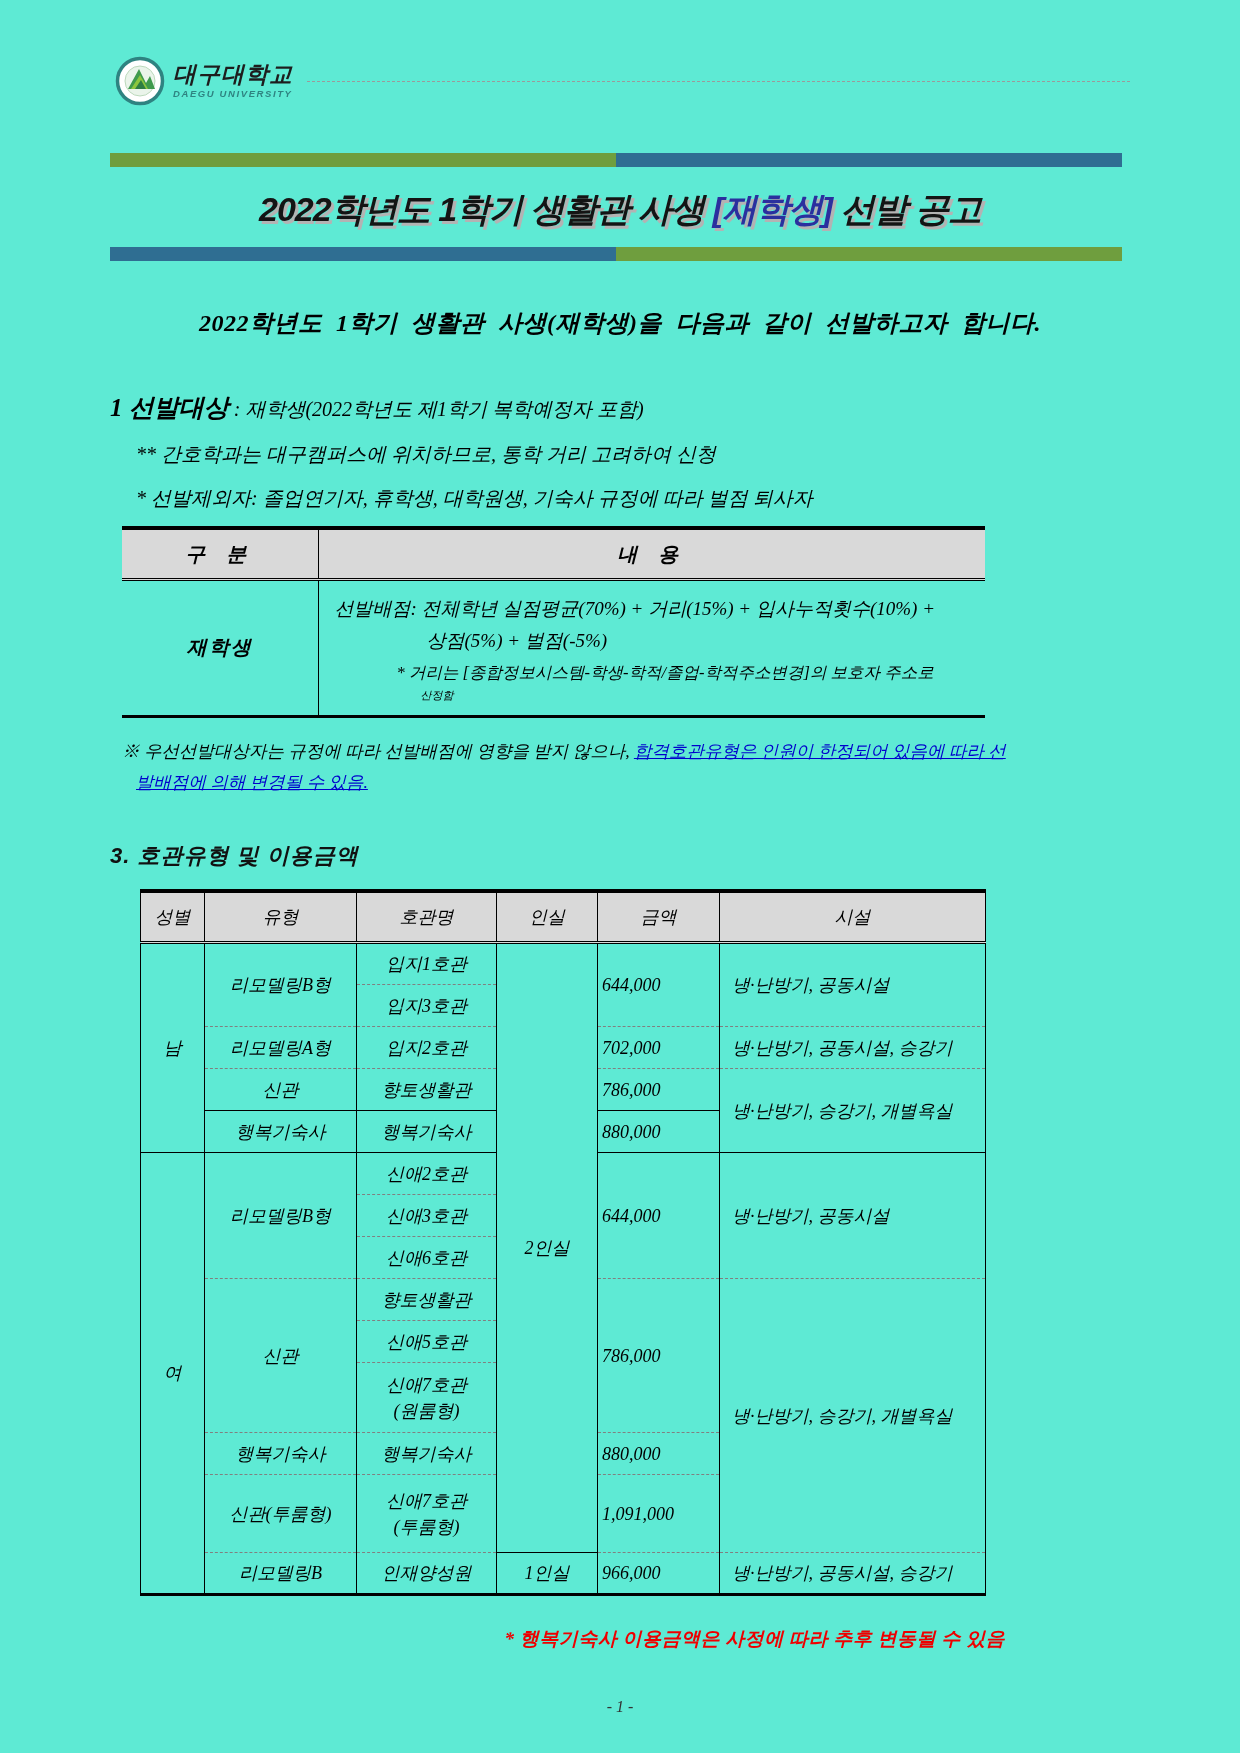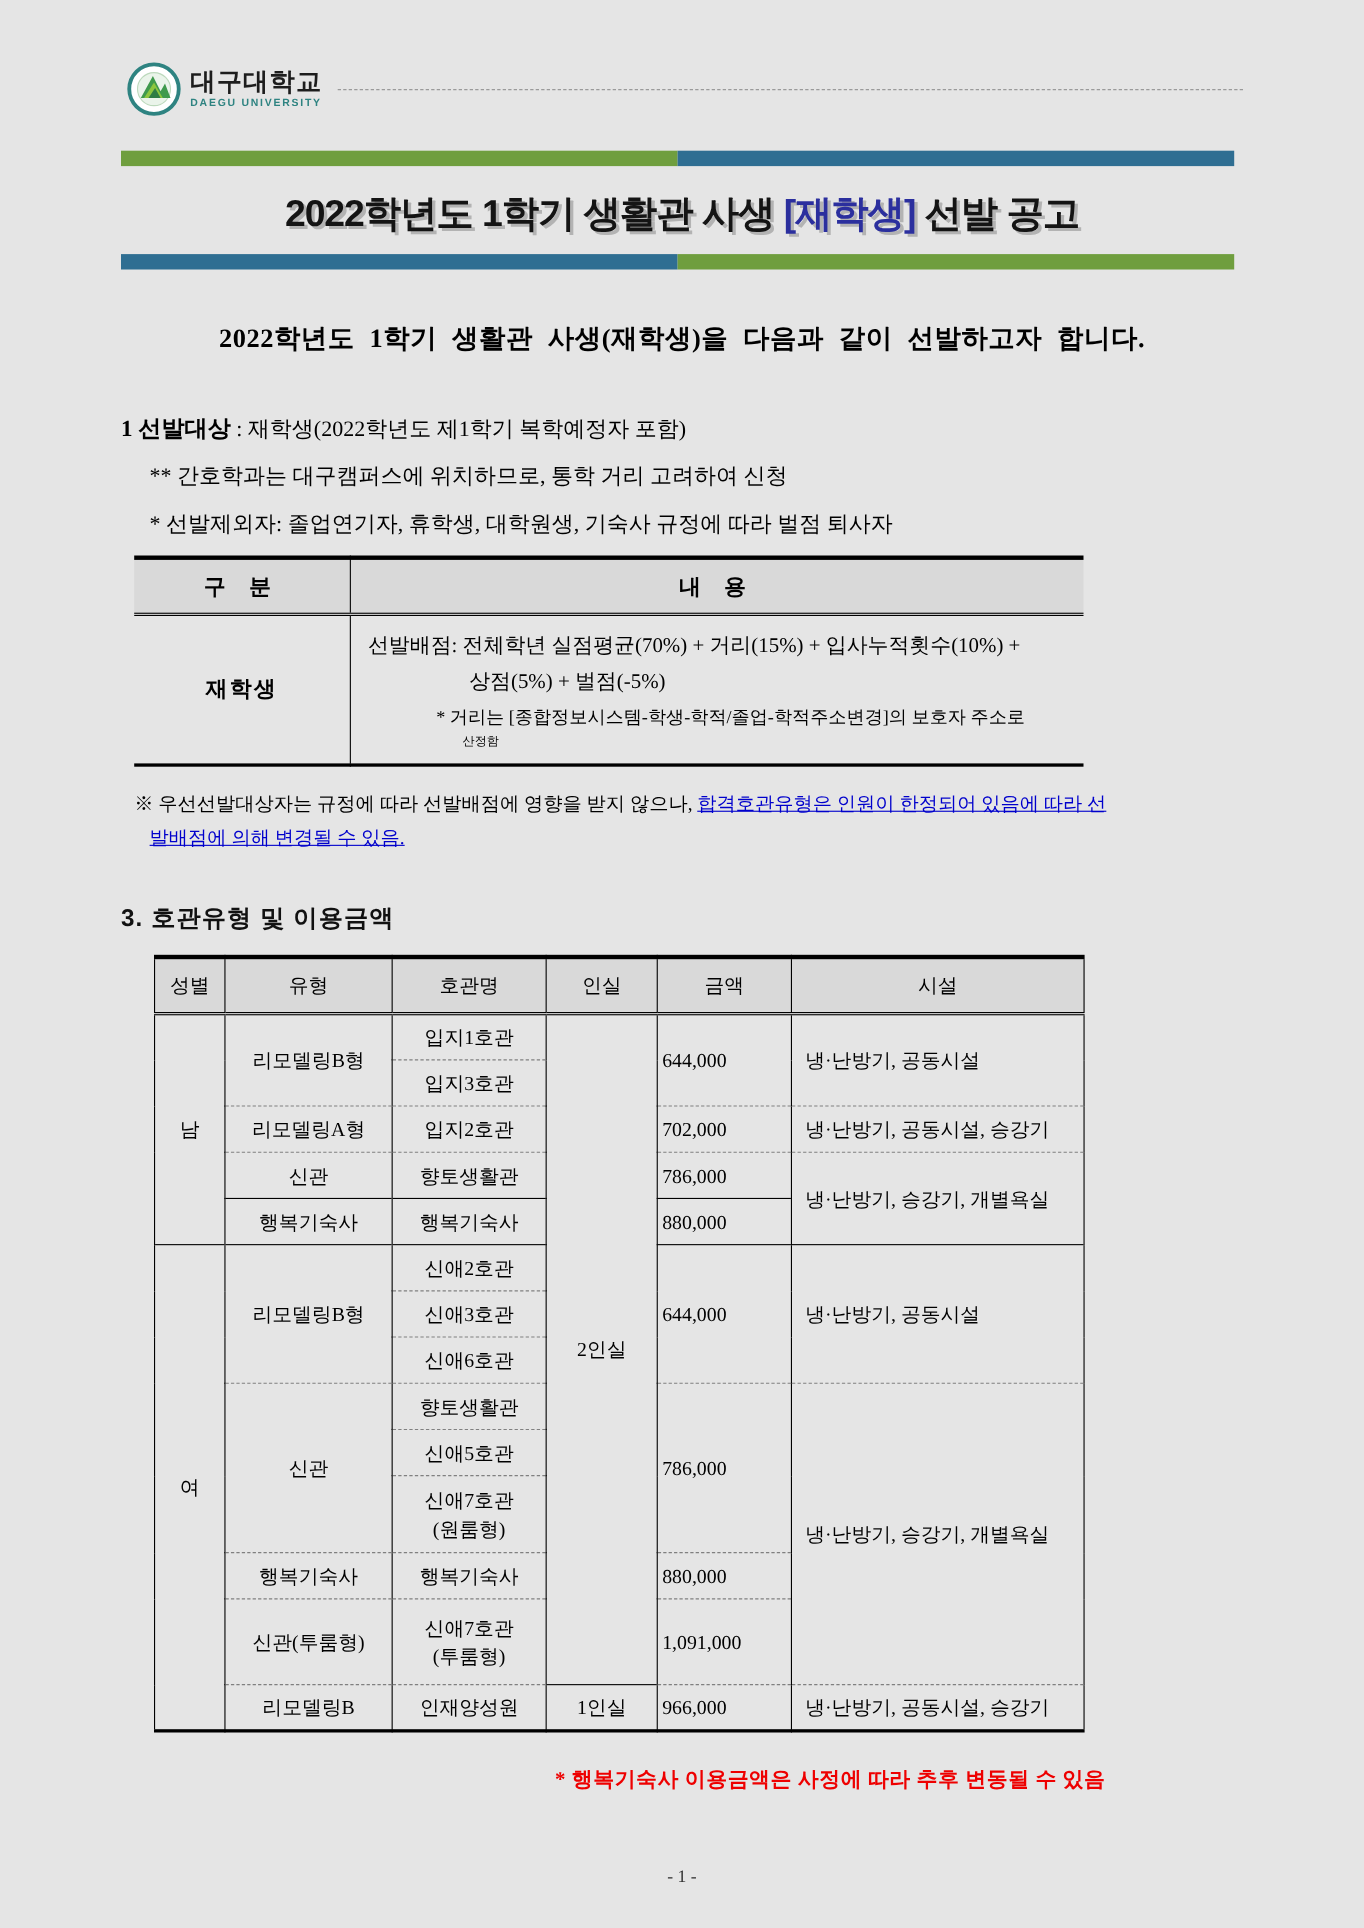--- a/index.html
+++ b/index.html
@@ -1,45 +1,45 @@
 <!DOCTYPE html>
 <html><head>
 <meta charset="utf-8">
 <style>
   html,body{margin:0;padding:0;background:#fff;}
   .page{
-    position:relative;width:1240px;height:1753px;background:#e5e5e5;overflow:hidden;
-    font-family:"Liberation Serif","DejaVu Serif",serif;color:#000;
+    position:relative;width:1240px;height:1753px;background:#5eead4;overflow:hidden;
+    font-family:"Liberation Serif","DejaVu Serif",serif;color:#000;font-style:italic;
   }
   
   .header{position:absolute;top:56px;left:115px;right:110px;display:flex;align-items:center;}
   .logo{display:flex;align-items:center;gap:8px;}
   .logo-text{display:flex;flex-direction:column;line-height:1;}
   .logo-kr{font-family:"Liberation Sans",sans-serif;font-weight:bold;font-size:23px;color:#1d1d1d;letter-spacing:1px;}
   .logo-en{font-family:"Liberation Sans",sans-serif;font-weight:bold;font-size:9.5px;color:#2e8381;letter-spacing:1.6px;margin-top:3px;}
   .header-rule{flex:1;border-top:1.5px dashed #9a9a9a;margin-left:14px;height:0;}
   
-  .content{position:absolute;left:110px;top:0;width:1020px;}
+  .content{position:absolute;left:110px;top:16px;width:1020px;}
   .banner{margin-top:137px;}
   .bar{display:flex;height:14px;width:1012px;}
   .bar>div{flex:1;height:100%;}
   .c-green{background:#6f9e3e;}
   .c-blue{background:#2f6e92;}
   .title{
     margin:20px 0 14px 0;text-align:center;
     font-family:"Liberation Sans","DejaVu Sans",sans-serif;font-weight:bold;font-size:34px;
     color:#141414;letter-spacing:-1px;text-shadow:3px 3px 0 #b3b3b3;
   }
   .title .hl{color:#2b2f9e;}
   
   .intro{margin:46px 0 0 0;text-align:center;font-size:24px;font-weight:bold;word-spacing:7px;letter-spacing:0.5px;}
   
   .sec1{margin-top:52px;font-size:20px;}
   .sec1-head{margin:0 0 14px 0;}
-  .sec1-head b{font-size:21px;text-align:right;}
+  .sec1-head b{font-size:25px;text-align:right;}
   .sec1-note{margin:0 0 12px 26px;line-height:1.6;}
   
   .h2{margin:64px 0 18px 0;font-family:"Liberation Sans","DejaVu Sans",sans-serif;font-weight:bold;font-size:22px;letter-spacing:1px;color:#111;}
   .h2.h3{margin-top:44px;}
   
   .t1{border-collapse:collapse;table-layout:fixed;width:863px;margin-left:12px;
       border-top:4px solid #000;border-bottom:3px solid #000;font-size:19px;}
   .t1 td{padding:0;}
   .t1 tr.head td{background:#d9d9d9;height:48px;text-align:center;font-weight:bold;font-size:20px;letter-spacing:8px;border-bottom:3px double #000;}
   .t1 td.divid{border-right:1px solid #000;}

